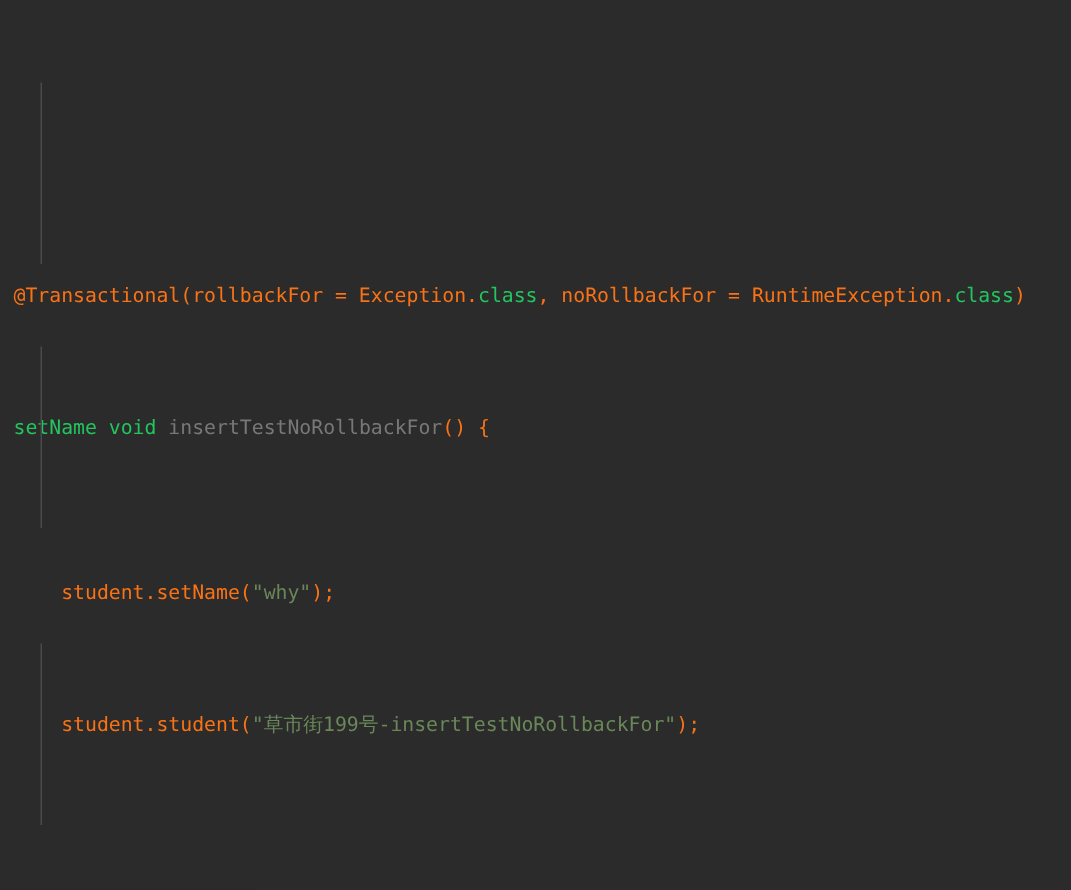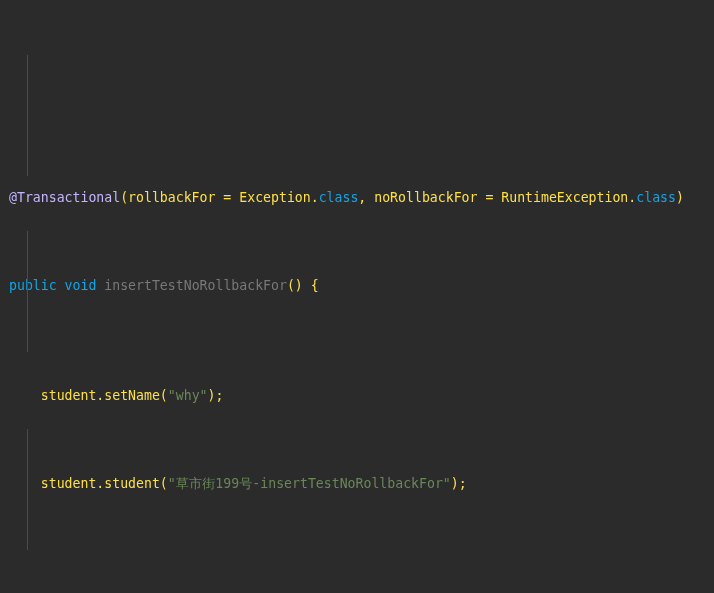--- a/index.html
+++ b/index.html
@@ -40,40 +40,40 @@
     position: absolute;
     left: 27px;
     width: 1px;
     background: #4b4b4b;
   }
   .g1 { top: 55px; height: 121px; }
   .g2 { top: 231px; height: 121px; }
   .g3 { top: 429px; height: 121px; }
 
   
-  .annot   { color: #c4b5fd; }
-  .kw      { color: #0ea5e9; }
-  .plain   { color: #fde047; }
+  .annot   { color: #f97316; }
+  .kw      { color: #22c55e; }
+  .plain   { color: #f97316; }
   .method  { color: #787878; text-align: center; }
   .str     { color: #6a8759; }
 </style>
 </head>
 <body>
 
 <div class="editor">
   <div class="code">
 
     <span class="guide g1"></span>
     <span class="guide g2"></span>
     <span class="guide g3"></span>
 
     
     <div class="line"><span class="annot">@Transactional</span><span class="plain">(rollbackFor = Exception.</span><span class="kw">class</span><span class="plain">, noRollbackFor = RuntimeException.</span><span class="kw">class</span><span class="plain">)</span></div>
 
-    <div class="line"><span class="kw">public void</span><span class="plain"> </span><span class="method">insertTestNoRollbackFor</span><span class="plain">() {</span></div>
+    <div class="line"><span class="kw">setName void</span><span class="plain"> </span><span class="method">insertTestNoRollbackFor</span><span class="plain">() {</span></div>
 
 
     <div class="line"><span class="plain">    </span><span class="plain">student.setName(</span><span class="str">"why"</span><span class="plain">);</span></div>
 
     <div class="line"><span class="plain">    </span><span class="plain">student.student(</span><span class="str">"草市街199号-insertTestNoRollbackFor"</span><span class="plain">);</span></div>
 
     
 
     
 

